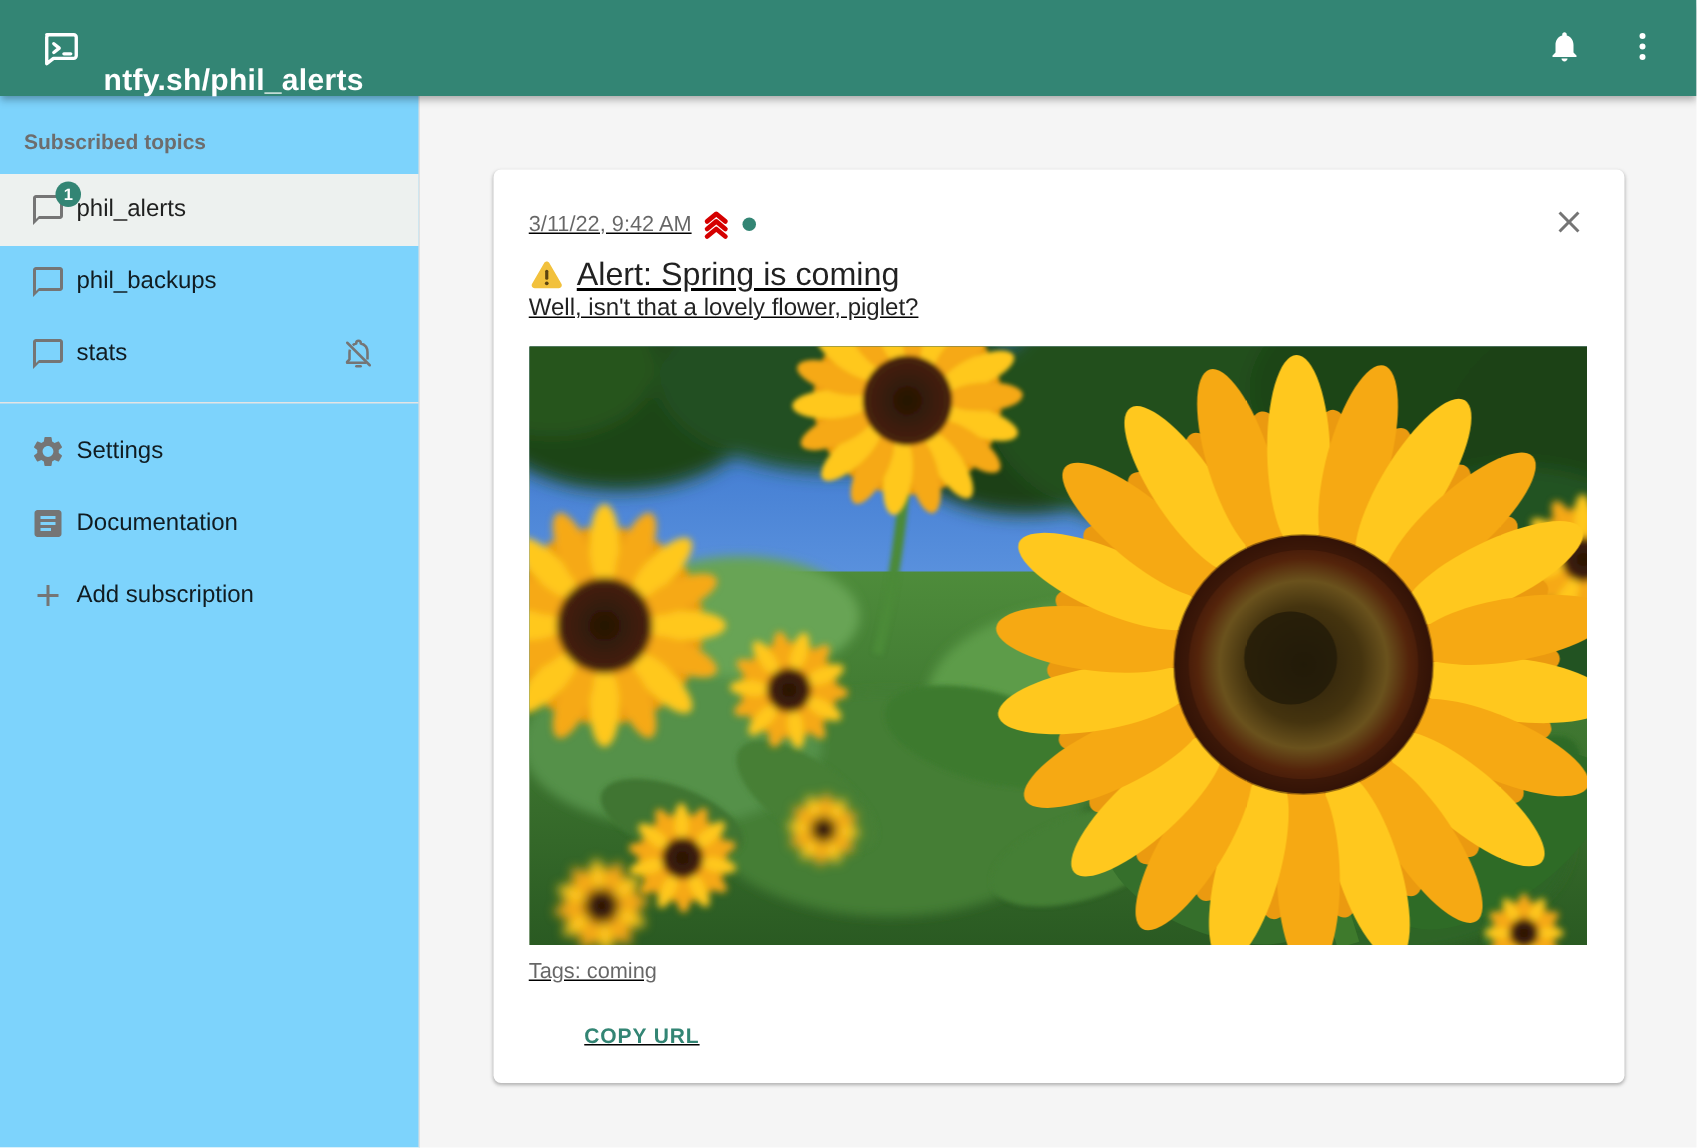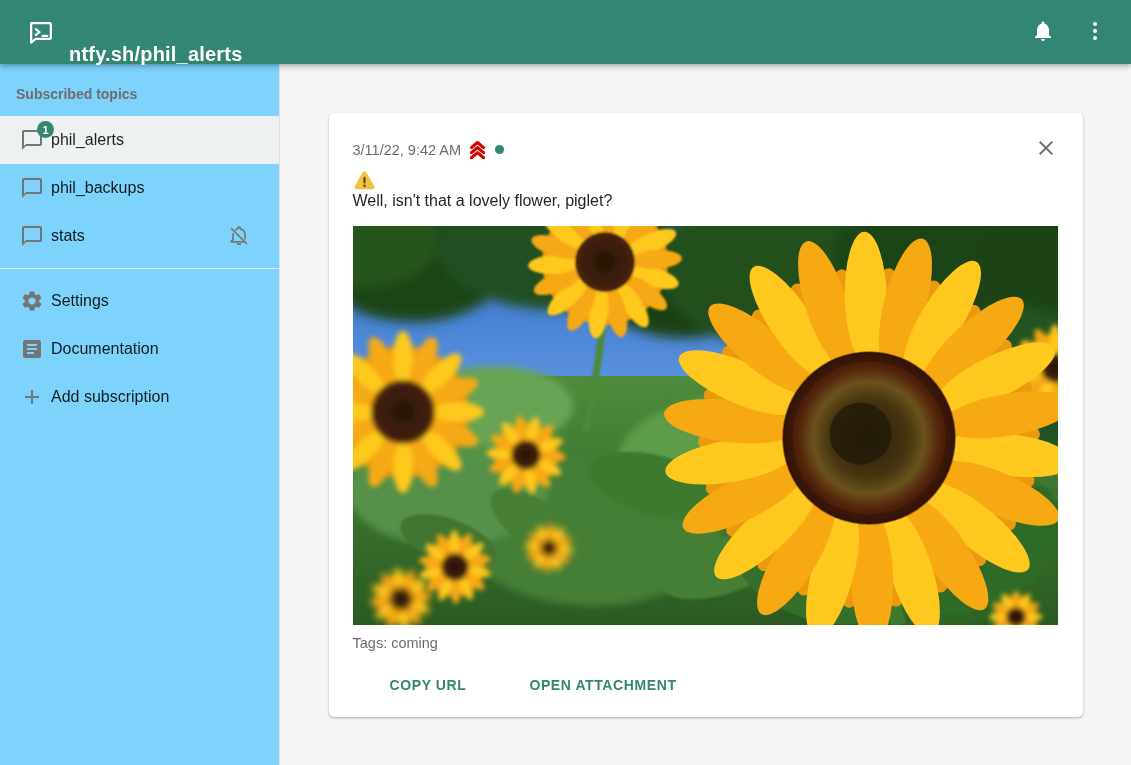--- a/index.html
+++ b/index.html
@@ -40,21 +40,21 @@
   .badge {
     position: absolute; top: -7px; right: -10px; min-width: 17px; height: 17px;
     border-radius: 9px; background: #338574; color: #fff; font-size: 11px; font-weight: 600;
     display: flex; align-items: center; justify-content: center; padding: 0 4px;
   }
   .mute-ic { margin-left: auto; margin-right: 12px; width: 24px; height: 24px; color: #757575; }
   .mute-ic svg { width: 24px; height: 24px; }
   .divider { border-top: 1px solid #e4e4e4; margin: 8px 0; }
 
   
-  .main { flex: 1; overflow: hidden; }
+  .main { flex: 1; overflow: hidden; text-decoration: underline; }
   .card {
     width: 754px; margin: 49px auto 0; background: #fff; border-radius: 5px;
     box-shadow: 0 1px 3px rgba(0,0,0,.18), 0 1px 2px rgba(0,0,0,.12);
     position: relative; padding: 26px 24px 16px;
   }
   .meta { display: flex; align-items: center; font-size: 14.5px; color: rgba(0,0,0,.6); }
   .chevrons { width: 21px; height: 21px; color: #d50000; margin-left: 6px; }
   .chevrons svg { width: 21px; height: 21px; display: block; }
   .dot { width: 9px; height: 9px; border-radius: 50%; background: #338574; margin-left: 7px; }
   .close-btn {
@@ -203,20 +203,21 @@
       </button>
 
       <h2 class="ntitle">
         <span class="warn">
           <svg viewBox="0 0 24 24">
             <path d="M10.2 3.4 1.8 17.9c-.8 1.4.2 3.1 1.8 3.1h16.8c1.6 0 2.6-1.7 1.8-3.1L13.8 3.4c-.8-1.4-2.8-1.4-3.6 0z" fill="#f2c13d"></path>
             <rect x="10.9" y="8.2" width="2.2" height="7" rx="1.1" fill="#5c4410"></rect>
             <circle cx="12" cy="17.6" r="1.3" fill="#5c4410"></circle>
           </svg>
         </span>
+        <span>Alert: Spring is coming</span>
       </h2>
 
       <p class="nbody">Well, isn't that a lovely flower, piglet?</p>
 
       <svg id="sunflower-svg" class="attach" viewBox="0 0 705 399" preserveAspectRatio="xMidYMid slice">
           <defs>
             <linearGradient id="gSky" x1="0" y1="0" x2="0" y2="1">
               <stop offset="0" stop-color="#2f6cc8"></stop>
               <stop offset="1" stop-color="#6ba0e6"></stop>
             </linearGradient>
@@ -579,17 +580,16 @@
             <circle cx="516" cy="212" r="86" fill="url(#gDisc)"></circle>
             <circle cx="516" cy="212" r="81.7" fill="none" stroke="#2d1206" stroke-width="10.32" opacity="0.5"></circle>
             <circle cx="507.4" cy="207.7" r="30.959999999999997" fill="#201a08" opacity="0.75"></circle>
           </g>
         </svg>
 
       <div class="tags">Tags: coming</div>
 
       <div class="cactions">
         <button class="tbtn">COPY URL</button>
-        <button class="tbtn">OPEN ATTACHMENT</button>
       </div>
     </section>
   </main>
 </div>
 
 </body></html>

